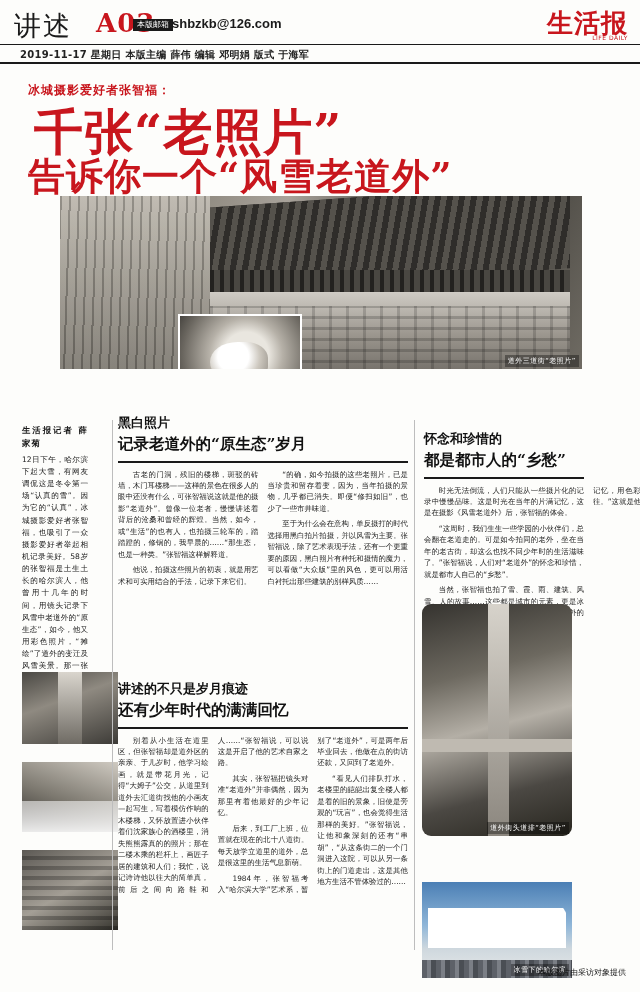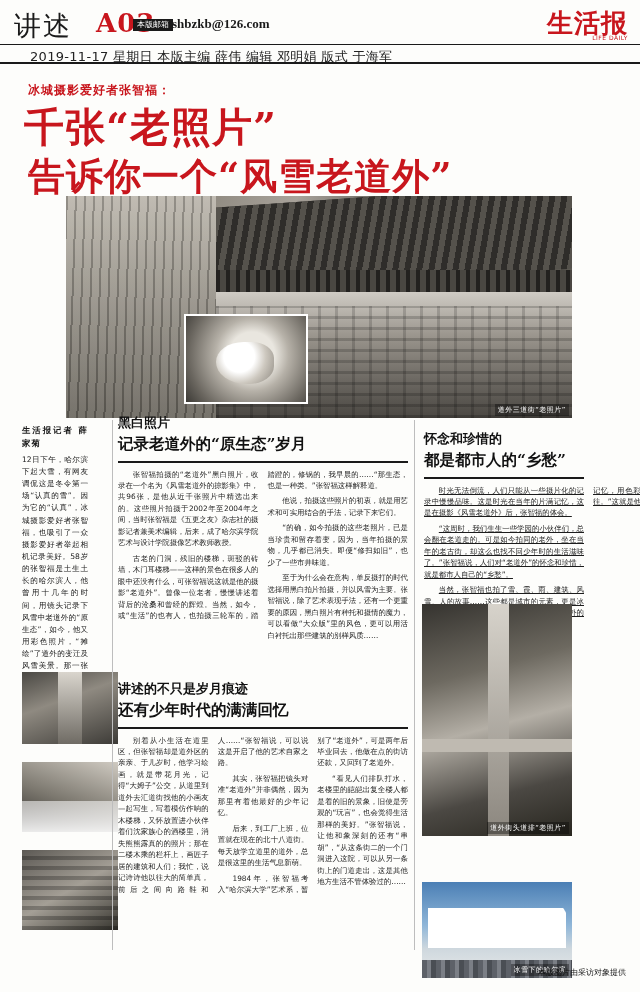--- a/index.html
+++ b/index.html
@@ -4,38 +4,38 @@
 <style>
   html,body{margin:0;padding:0;background:#fff;}
   body{width:640px;height:992px;font-family:"DejaVu Sans","Liberation Sans",sans-serif;color:#1a1a1a;position:relative;overflow:hidden;}
   .page{width:640px;height:992px;position:relative;background:#fdfdfb;}
 
   
   .masthead{position:absolute;left:0;top:0;width:640px;height:62px;border-bottom:2px solid #1a1a1a;}
   .mh-title{position:absolute;left:14px;top:8px;font-size:27px;font-weight:normal;letter-spacing:2px;font-family:"DejaVu Serif","Liberation Serif",serif;}
   .mh-page{position:absolute;left:96px;top:8px;font-size:26px;font-weight:bold;color:#c8161d;font-family:"DejaVu Serif","Liberation Serif",serif;letter-spacing:1px;}
   .mh-box{position:absolute;left:133px;top:19px;border:1px solid #1a1a1a;padding:1px 3px;font-size:8px;line-height:1;background:#1a1a1a;color:#fff;}
-  .mh-mail{position:absolute;left:172px;top:16px;font-size:13px;font-weight:bold;font-family:Liberation Serif, serif;}
+  .mh-mail{position:absolute;left:172px;top:16px;font-size:13px;font-weight:bold;font-family:Liberation Sans, sans-serif;}
   .mh-logo{position:absolute;right:12px;top:6px;font-size:26px;font-weight:bold;color:#c8161d;font-family:"DejaVu Serif","Liberation Serif",serif;letter-spacing:1px;}
   .mh-logo-en{position:absolute;right:12px;top:34px;font-size:6px;color:#c8161d;letter-spacing:0.5px;}
   .mh-rule{position:absolute;left:0;top:44px;width:640px;height:1px;background:#1a1a1a;}
-  .mh-info{position:absolute;left:30px;top:48px;font-size:13px;color:#222;letter-spacing:0.3px;}
+  .mh-info{position:absolute;left:20px;top:48px;font-size:10px;color:#222;letter-spacing:0.3px;font-weight:bold;}
 
   
   .kicker{position:absolute;left:28px;top:82px;font-size:12px;font-weight:bold;color:#c8161d;letter-spacing:1px;}
-  .head1{position:absolute;left:24px;top:100px;font-size:40px;font-weight:bold;color:#c8161d;font-family:"DejaVu Serif","Liberation Serif",serif;letter-spacing:1px;}
+  .head1{position:absolute;left:34px;top:100px;font-size:49px;font-weight:bold;color:#c8161d;font-family:"DejaVu Serif","Liberation Serif",serif;letter-spacing:1px;}
   .head2{position:absolute;left:28px;top:152px;font-size:37px;font-weight:bold;color:#c8161d;font-family:"DejaVu Serif","Liberation Serif",serif;letter-spacing:1px;}
 
   
   .ph{position:absolute;overflow:hidden;}
   .cap{position:absolute;right:3px;bottom:2px;font-size:7px;color:#fff;background:rgba(0,0,0,.35);padding:1px 3px;letter-spacing:.5px;}
   .cap-dark{color:#fff;}
 
   
-  #hero{left:66px;top:196px;width:506px;height:222px;}
+  #hero{left:60px;top:196px;width:506px;height:173px;padding-left:16px;}
   .hero-bg{position:absolute;inset:0;background:
      linear-gradient(115deg,#6d6a63 0%,#8d887e 22%,#a8a29a 38%,#5d5a54 55%,#3f3d38 72%,#6f6b63 100%);}
   .hero-wall{position:absolute;left:0;top:0;width:150px;height:222px;background:
      repeating-linear-gradient(92deg,rgba(0,0,0,.22) 0 2px,rgba(255,255,255,.06) 2px 9px),
      linear-gradient(180deg,#bdb8ae,#6e6a62);}
   .hero-roof{position:absolute;left:120px;top:0;width:390px;height:86px;background:
      repeating-linear-gradient(100deg,#2f2d2a 0 6px,#55524c 6px 12px),
      linear-gradient(180deg,#3a3835,#6a665f);transform:skewY(-4deg);}
   .hero-eave{position:absolute;left:150px;top:74px;width:360px;height:22px;background:repeating-linear-gradient(90deg,#23211f 0 4px,#4a4742 4px 10px);}
   .hero-snow{position:absolute;left:150px;top:96px;width:360px;height:126px;background:
@@ -54,21 +54,21 @@
   #ph-l1 .f:after{content:"";position:absolute;left:38%;top:0;width:24%;height:100%;background:linear-gradient(180deg,#d9d5cd,#6f6b64);}
   #ph-l2{left:22px;top:762px;width:96px;height:70px;}
   #ph-l2 .f{position:absolute;inset:0;background:linear-gradient(20deg,#2e2c29 0%,#7c786f 45%,#cfcac1 100%);}
   #ph-l2 .f:after{content:"";position:absolute;left:0;bottom:0;width:100%;height:45%;background:linear-gradient(180deg,rgba(255,255,255,.55),rgba(255,255,255,.9));}
   #ph-l3{left:22px;top:850px;width:96px;height:80px;}
   #ph-l3 .f{position:absolute;inset:0;background:
      repeating-linear-gradient(0deg,rgba(0,0,0,.25) 0 4px,transparent 4px 10px),
      linear-gradient(150deg,#5c5954 0%,#a49f96 50%,#37352f 100%);}
 
   
-  #ph-r1{left:422px;top:604px;width:150px;height:232px;}
+  #ph-r1{left:422px;top:604px;width:150px;height:232px;border-radius:9px;}
   #ph-r1 .f{position:absolute;inset:0;background:linear-gradient(165deg,#35332f 0%,#6d6960 30%,#b4afa6 52%,#4b4843 78%,#28261f 100%);}
   #ph-r1 .f:before{content:"";position:absolute;left:44%;top:0;width:14%;height:100%;background:linear-gradient(180deg,#d7d3cb,#8b867e);}
   #ph-r1 .f:after{content:"";position:absolute;left:0;top:58%;width:100%;height:6%;background:#bfbab1;}
   #ph-r2{left:422px;top:882px;width:150px;height:96px;}
   #ph-r2 .f{position:absolute;inset:0;background:linear-gradient(180deg,#4b7fb5 0%,#8fb6d8 45%,#cfd8de 70%,#e8eaea 100%);}
   #ph-r2 .cloud{position:absolute;left:6px;top:26px;width:138px;height:40px;background:
      radial-gradient(circle at 20% 60%,#fff 0 40%,transparent 41%),
      radial-gradient(circle at 45% 40%,#fff 0 46%,transparent 47%),
      radial-gradient(circle at 72% 62%,#fff 0 42%,transparent 43%);}
   #ph-r2 .city{position:absolute;left:0;bottom:0;width:100%;height:18px;background:
@@ -83,21 +83,21 @@
   .cols p{margin:0 0 4px 0;text-indent:2em;}
 
   .byline{position:absolute;left:22px;top:424px;width:66px;font-size:7.6px;line-height:1.6;text-align:justify;}
   .byline .big{font-weight:bold;font-size:8.4px;display:block;margin-bottom:3px;letter-spacing:1px;}
 
   #box-bw{left:118px;top:414px;width:290px;}
   #box-bw .cols{column-count:2;height:236px;}
   #box-bw .hr{height:1.5px;background:#1a1a1a;margin:6px 0 6px;}
 
   #box-nostalgia{left:424px;top:430px;width:160px;}
-  #box-nostalgia .cols{column-count:1;height:150px;text-decoration:underline;}
+  #box-nostalgia .cols{column-count:1;height:150px;}
   #box-nostalgia .hr{height:1.5px;background:#1a1a1a;margin:6px 0 6px;}
 
   #box-memory{left:118px;top:680px;width:290px;}
   #box-memory .cols{column-count:3;height:272px;}
   #box-memory .hr{height:1.5px;background:#1a1a1a;margin:6px 0 6px;}
 
   .footnote{position:absolute;right:14px;bottom:14px;font-size:8px;color:#111;}
   .vline{position:absolute;background:#bdbdbd;width:1px;}
 </style>
 </head>
@@ -137,21 +137,20 @@
   <div class="byline">
     <span class="big">生活报记者 薛家菊</span>
     <span>12日下午，哈尔滨下起大雪，有网友调侃这是冬令第一场“认真的雪”。因为它的“认真”，冰城摄影爱好者张智福，也吸引了一众摄影爱好者举起相机记录美好。58岁的张智福是土生土长的哈尔滨人，他曾用十几年的时间，用镜头记录下风雪中老道外的“原生态”，如今，他又用彩色照片，“摊绘”了道外的变迁及风雪美景。那一张张的片背后，究竟藏着怎样的故事？张智福跟记者聊了聊……</span>
   </div>
 
   <div class="box" id="box-bw">
     <div class="btitle bt1">黑白照片</div>
     <div class="btitle bt2">记录老道外的“原生态”岁月</div>
     <div class="hr"></div>
     <div class="cols">
-      <p>张智福拍摄的“老道外”黑白照片，收录在一个名为《风雪老道外的掠影集》中，共96张，是他从近千张照片中精选出来的。这些照片拍摄于2002年至2004年之间，当时张智福是《五更之友》杂志社的摄影记者兼美术编辑，后来，成了哈尔滨学院艺术与设计学院摄像艺术教师教授。</p>
       <p>古老的门洞，残旧的楼梯，斑驳的砖墙，木门耳楼梯——这样的景色在很多人的眼中还没有什么，可张智福说这就是他的摄影“老道外”。曾像一位老者，慢慢讲述着背后的沧桑和曾经的辉煌。当然，如今，或“生活”的也有人，也拍摄三轮车的，踏踏蹬的，修锅的，我早晨的……“那生态，也是一种类。”张智福这样解释道。</p>
       <p>他说，拍摄这些照片的初衷，就是用艺术和可实用结合的手法，记录下来它们。</p>
       <p>“的确，如今拍摄的这些老照片，已是当珍贵和留存着变，因为，当年拍摄的景物，几乎都已消失。即便“修扫如旧”，也少了一些市井味道。</p>
       <p>至于为什么会在意构，单反摄打的时代选择用黑白拍片拍摄，并以风雪为主要。张智福说，除了艺术表现手法，还有一个更重要的原因，黑白照片有种托和摄情的魔力，可以看做“大众版”里的风色，更可以用活白衬托出那些建筑的别样风质……</p>
     </div>
   </div>
 
   <div class="box" id="box-nostalgia">
     <div class="btitle bt1">怀念和珍惜的</div>
     <div class="btitle bt2">都是都市人的“乡愁”</div>

